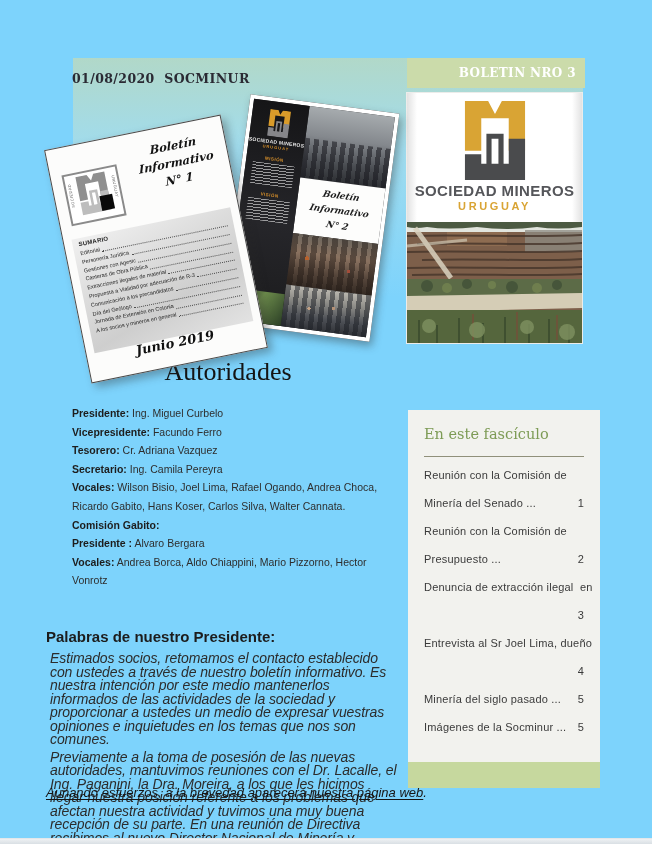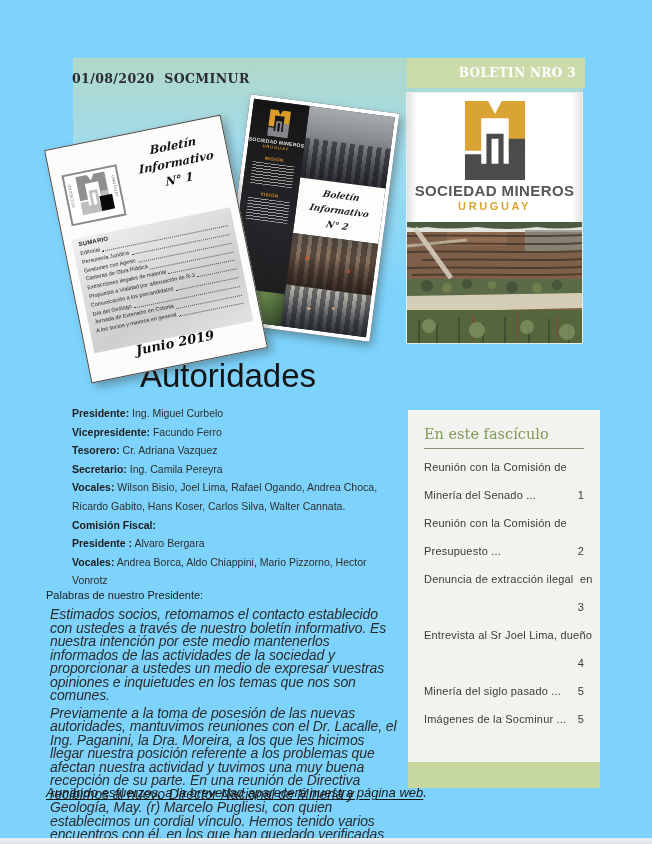--- a/index.html
+++ b/index.html
@@ -74,37 +74,37 @@
            background:linear-gradient(160deg,#ececec,#d2d2d2 35%,#bfbfbf 65%,#dadada);}
   .c1-sumario{position:absolute;left:14px;top:95px;width:152px;color:#1e1e1e;}
   .c1-sumario .hd{font-size:6px;font-weight:bold;letter-spacing:.3px;margin-bottom:2px;}
   .c1-row{display:flex;align-items:flex-end;font-size:5.5px;line-height:8.8px;}
   .c1-row .lead{flex:1;border-bottom:1px dotted #4d4d4d;margin:0 2px 1.5px 2px;}
   .c1-date{position:absolute;left:0;right:0;bottom:14px;text-align:center;}
   .c1-date .script{font-size:13px;font-weight:bold;color:#101010;}
 
   
   .aut-head{position:absolute;left:60px;top:357px;width:336px;text-align:center;
-            font-family:Liberation Sans, sans-serif;font-size:33px;color:#141414;}
+            font-family:Liberation Serif, serif;font-size:26px;color:#141414;}
   .aut-list{position:absolute;left:72px;top:404px;width:330px;font-size:10.5px;color:#2e2e2e;}
   .aut-list .row{height:18.6px;line-height:18.6px;}
   .aut-list b{color:#1d1d1d;}
 
   
   .pw{position:absolute;left:46px;top:589px;width:356px;}
-  .pw-head{font-size:11px;font-weight:normal;color:#1c1c1c;margin-bottom:7px;}
+  .pw-head{font-size:15px;font-weight:bold;color:#1c1c1c;margin-bottom:7px;margin-top:39px;}
   .pw p{margin:4px;font-size:14px;line-height:13.5px;font-style:italic;color:#2c2c2c;
         letter-spacing:-0.1px;white-space:pre-wrap;}
   .web-line{position:absolute;left:46px;top:785px;font-style:italic;font-size:13px;color:#161616;}
   .web-line .u{text-decoration:underline;text-underline-offset:2px;}
 
   
   .sidebar{position:absolute;left:408px;top:410px;width:192px;height:352px;background:#f2f2ee;
            box-sizing:border-box;padding:16px 16px 0;}
-  .toc-head{font-family:"DejaVu Serif",serif;font-size:14.5px;color:#7d9b55;padding-bottom:6px;
+  .toc-head{font-family:"DejaVu Serif",serif;font-size:14.5px;color:#7d9b55;padding-bottom:14px;
             border-bottom:1.5px solid #90907a;}
   .toc-body{margin-top:4px;font-size:11px;color:#3a3a3a;letter-spacing:.2px;}
   .toc-l1{display:block;line-height:28px;white-space:pre;}
   .toc-l1:empty{display:none;}
   .toc-l2{display:flex;line-height:28px;}
   .toc-num{margin-left:auto;}
   .side-greenbar{position:absolute;left:408px;top:762px;width:192px;height:26px;background:#c6d89e;}
 
   .bottom-edge{position:absolute;left:0;bottom:0;width:100%;height:5px;
                background:linear-gradient(180deg,#eef1f3,#d9dfe4);border-top:1px solid #e3e7ea;}
@@ -278,21 +278,21 @@
   </div>
 
   <div class="aut-head">Autoridades</div>
   <div class="aut-list">
     <div class="row"><b>Presidente:</b><span> Ing. Miguel Curbelo</span></div>
     <div class="row"><b>Vicepresidente:</b><span> Facundo Ferro</span></div>
     <div class="row"><b>Tesorero:</b><span> Cr. Adriana Vazquez</span></div>
     <div class="row"><b>Secretario:</b><span> Ing. Camila Pereyra</span></div>
     <div class="row"><b>Vocales:</b><span> Wilson Bisio, Joel Lima, Rafael Ogando, Andrea Choca,</span></div>
     <div class="row"><b></b><span>Ricardo Gabito, Hans Koser, Carlos Silva, Walter Cannata.</span></div>
-    <div class="row"><b>Comisión Fiscal:</b><span></span></div>
+    <div class="row"><b>Comisión Gabito:</b><span></span></div>
     <div class="row"><b>Presidente :</b><span> Alvaro Bergara</span></div>
     <div class="row"><b>Vocales:</b><span> Andrea Borca, Aldo Chiappini, Mario Pizzorno, Hector Vonrotz</span></div>
   </div>
 
   <div class="pw">
     <div class="pw-head">Palabras de nuestro Presidente:</div>
     <p>Estimados socios, retomamos el contacto establecido con ustedes a través de nuestro boletín informativo. Es nuestra intención por este medio mantenerlos informados de las actividades de la sociedad y proporcionar a ustedes un medio de expresar vuestras opiniones e inquietudes en los temas que nos son comunes.</p>
     <p>Previamente a la toma de posesión de las nuevas autoridades, mantuvimos reuniones con el Dr. Lacalle, el Ing. Paganini, la Dra. Moreira, a los que les hicimos llegar nuestra posición referente a los problemas que afectan nuestra actividad y tuvimos una muy buena recepción de su parte. En una reunión de Directiva recibimos al nuevo Director Nacional de Minería y Geología, May. (r) Marcelo Pugliesi, con quien establecimos un cordial vínculo. Hemos tenido varios encuentros con él, en los que han quedado verificadas muchas coincidencias.  En este boletín detallaremos reuniones concretadas con legisladores, en las que proponemos cambios legislativos en los temas liquidación de canon y canteras de obra pública.</p>
   </div>
   <div class="web-line">

